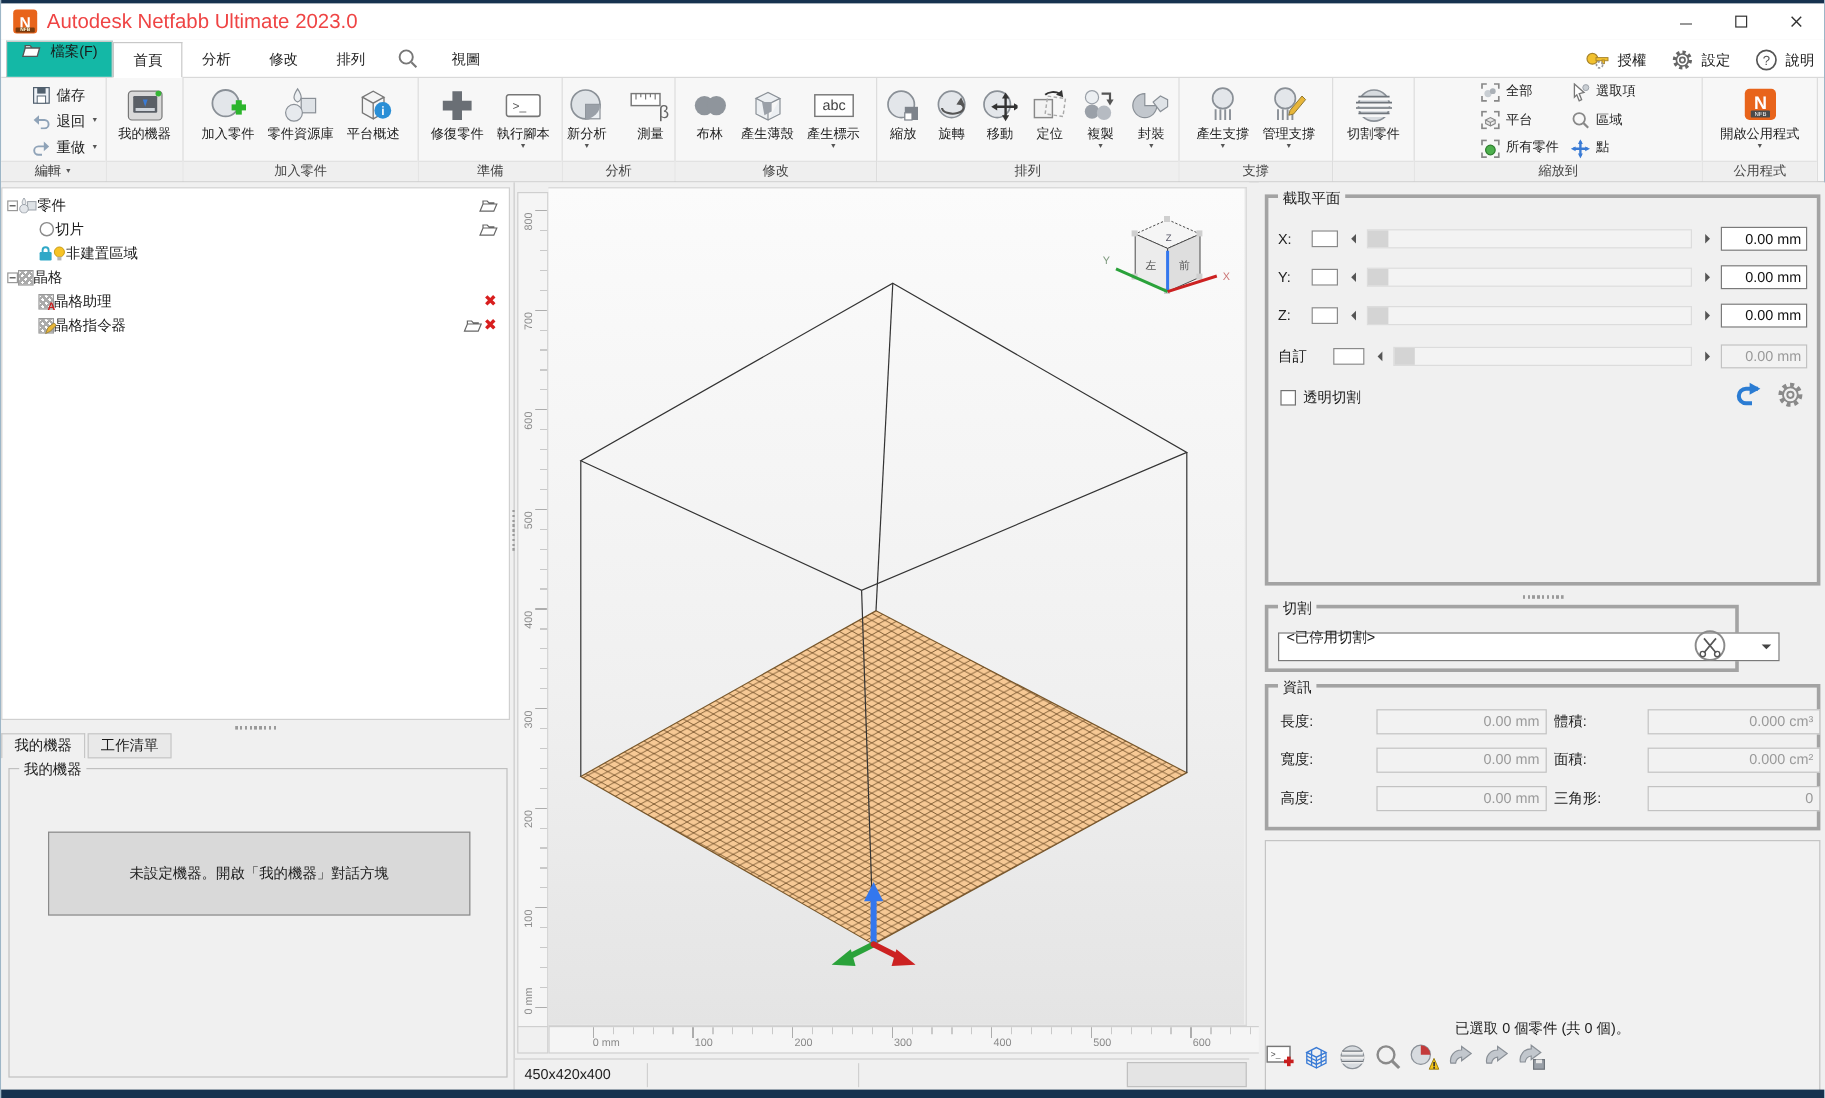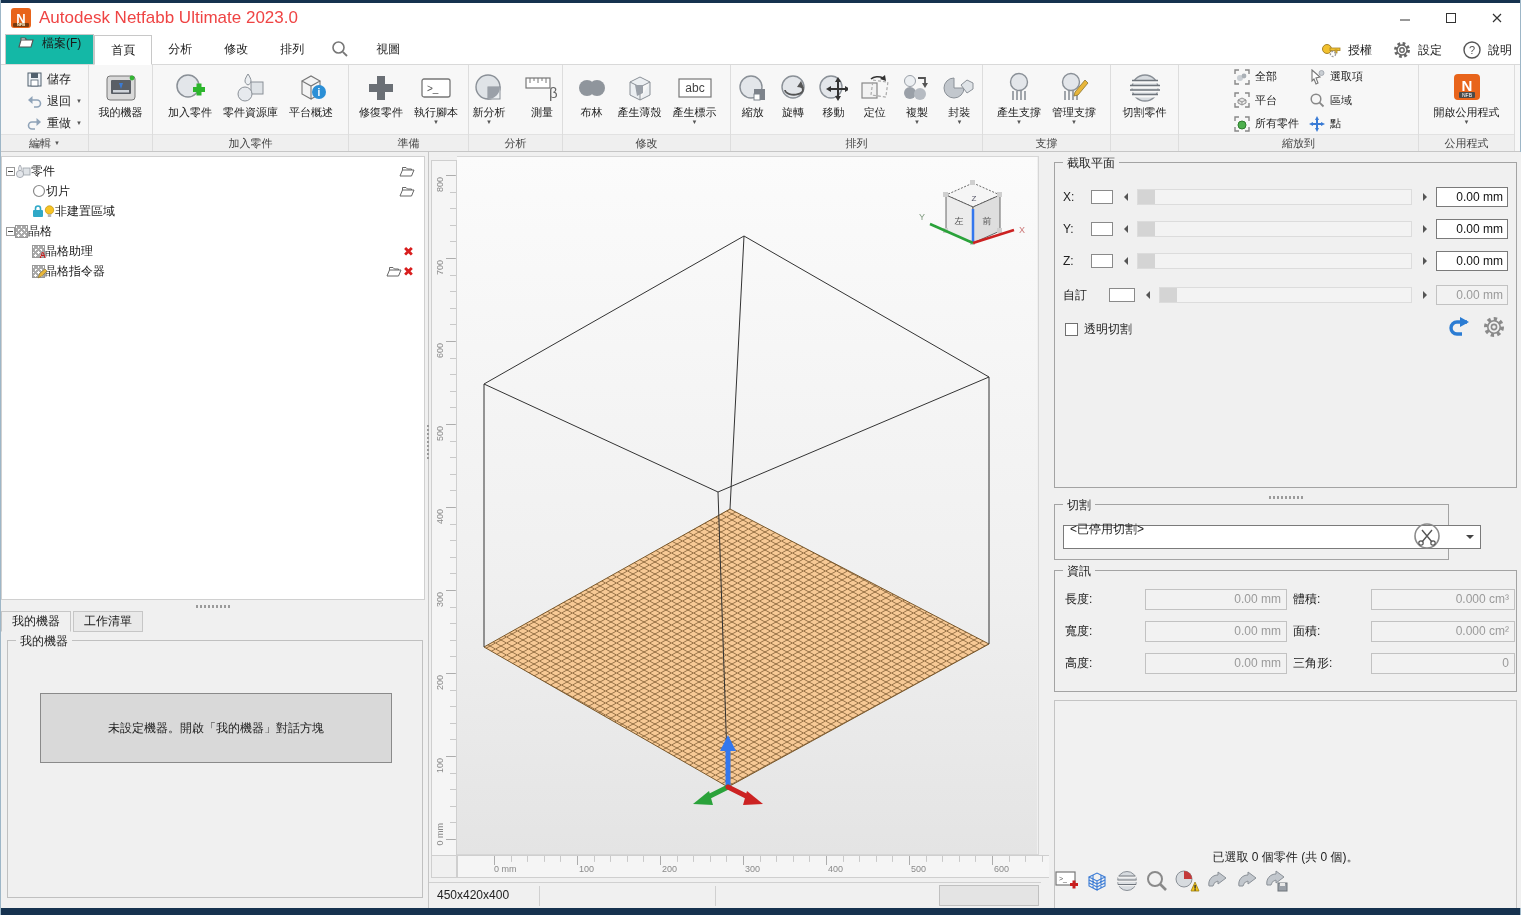--- a/index.html
+++ b/index.html
@@ -79,21 +79,21 @@
   .hruler span { position:absolute; top:8px; font-size:9px; color:#8a8a8a; }
   .rcorner { position:absolute; left:2px; top:703px; width:26px; height:23px; background:#f0f0f0; border:1px solid #cfcfcf; }
   .scene { position:absolute; left:28px; top:4px; width:582px; height:699px; border:1px solid #d6d6d6; border-left:none; }
   .statusrow { position:absolute; left:0px; top:730px; width:612px; height:26px; background:#f0f0f0; border-top:1px solid #d0d0d0; }
   .statusrow .dim { position:absolute; left:8px; top:5px; font-size:12px; color:#222; }
   .ssep { position:absolute; top:3px; width:1px; height:20px; background:#d0d0d0; }
   .sbox { position:absolute; right:2px; top:2px; width:100px; height:21px; background:#e4e4e4; border:1px solid #c0c0c0; }
 
   
   .rightpanel { position:absolute; left:1048px; top:152px; width:473px; bottom:7px; background:#f0f0f0; }
-  .group { position:absolute; border:1px solid #a3a3a3; background:#f0f0f0; }
+  .group { position:absolute; border:3px solid #a3a3a3; background:#f0f0f0; }
   .g-clip { left:5px; top:10px; width:463px; height:326px; }
   .g-cut { left:5px; top:352px; width:395px; height:56px;text-decoration:underline; }
   .g-info { left:5px; top:418px; width:463px; height:122px; }
   .cliprow { position:absolute; left:8px; right:8px; height:20px; display:flex; align-items:center; gap:6px; }
   .axlbl { width:22px; font-size:12px; color:#222; }
   .minibox { width:22px; height:14px; background:#fff; border:1px solid #8a8a8a; }
   .arrowbtn { width:12px; height:16px; position:relative; }
   .arrowbtn::after { content:""; position:absolute; top:4px; left:3px; border:4px solid transparent; }
   .arrowbtn.left::after { border-right-color:#555; left:1px; }
   .arrowbtn.right::after { border-left-color:#555; left:5px; }

